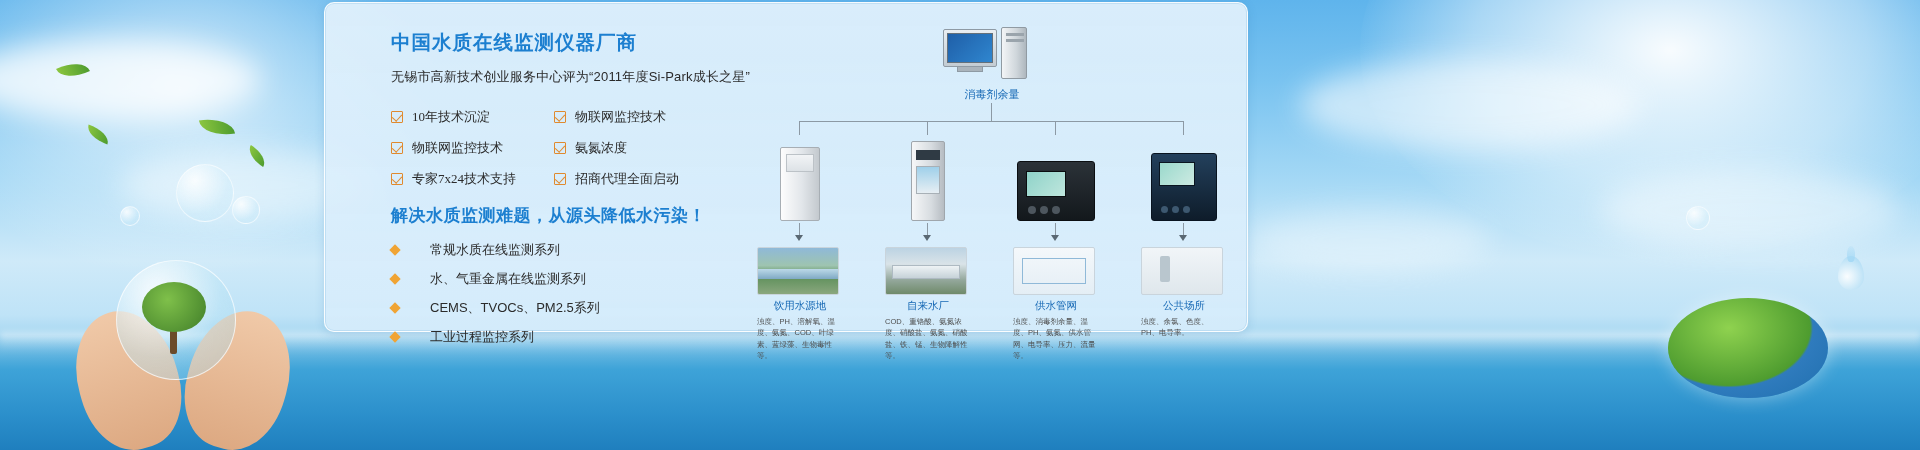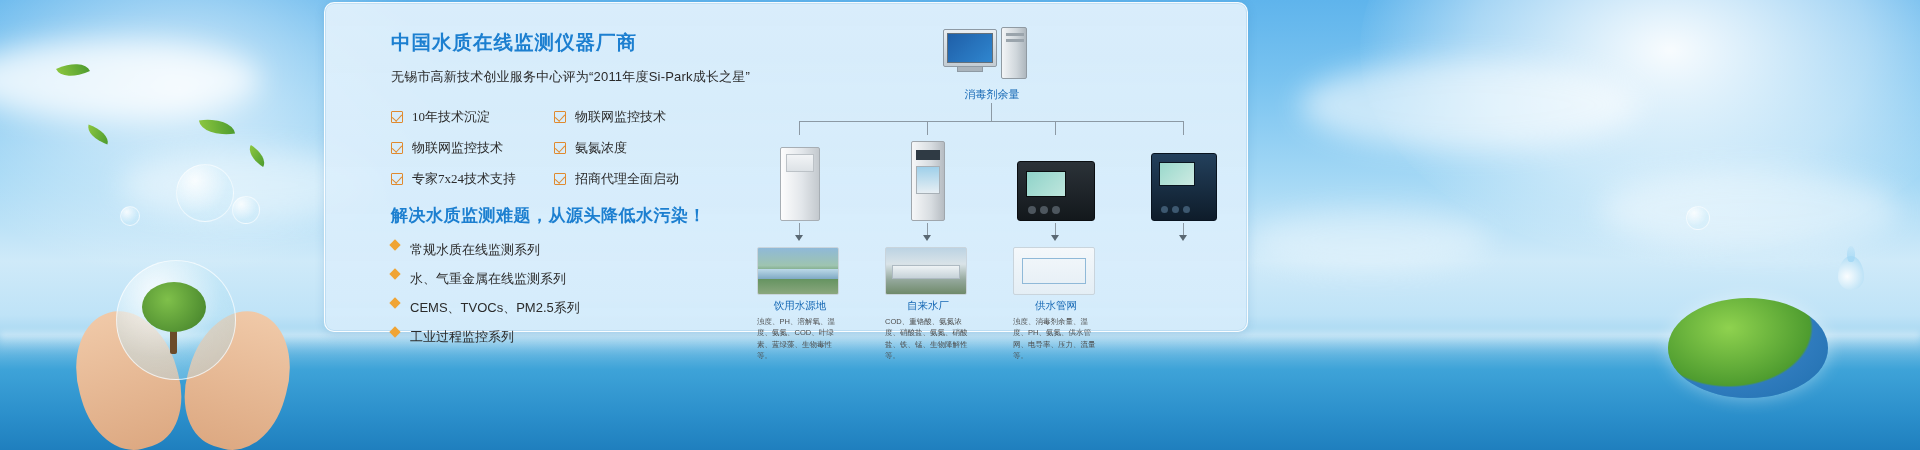--- a/index.html
+++ b/index.html
@@ -47,21 +47,21 @@
   }
   .chk::after {
     content:""; position:absolute; left:1.5px; top:0px; width:5px; height:8px;
     border:solid #e08a2e; border-width:0 1.6px 1.6px 0; transform:rotate(42deg);
   }
   .check-label { font-size:13px; color:#2b2b2b; white-space:nowrap; }
 
   .blue-head { margin-top:16px; color:#1c7fd0; font-size:17px; font-weight:bold; letter-spacing:.5px; }
 
   .bullets { margin-top:14px; }
-  .bullet-row { display:flex; margin-bottom:11px; }
+  .bullet-row { display:flex; align-items:center; margin-bottom:11px;gap:20px; }
   .dia { width:8px; height:8px; background:#f0a434; transform:rotate(45deg); margin-right:11px; flex:none; }
   .bullet-label { font-size:13px; color:#2b2b2b; white-space:nowrap; }
 
   
   .diagram { position:absolute; left:430px; top:18px; width:470px; height:300px; }
 
   .pc { position:absolute; left:188px; top:6px; width:96px; height:52px; }
   .monitor { position:absolute; left:0; top:2px; width:54px; height:38px;
              background:linear-gradient(to bottom,#e9eef2,#c3ccd3); border:1px solid #8e9aa4; border-radius:2px; padding:3px; }
   .screen { width:100%; height:100%; background:linear-gradient(135deg,#1f5fa8,#2f86cf); border:1px solid #64707a; }
@@ -334,15 +334,20 @@
     <div class="dev" style="left:130px;top:226px;">
       <div class="photo p2"></div>
       <div class="cap">自来水厂</div>
       <div class="desc">COD、重铬酸、氨氮浓度、硝酸盐、氨氮、硝酸盐、铁、锰、生物降解性等。</div>
     </div>
     <div class="dev" style="left:258px;top:226px;">
       <div class="photo p3"></div>
       <div class="cap">供水管网</div>
       <div class="desc">浊度、消毒剂余量、温度、PH、氨氮、供水管网、电导率、压力、流量等。</div>
     </div>
+    <div class="dev" style="left:386px;top:226px;">
+      <div class="photo p4"></div>
+      <div class="cap">公共场所</div>
+      <div class="desc">浊度、余氯、色度、PH、电导率。</div>
+    </div>
 
   </div>
 </div>
 
 </body></html>

